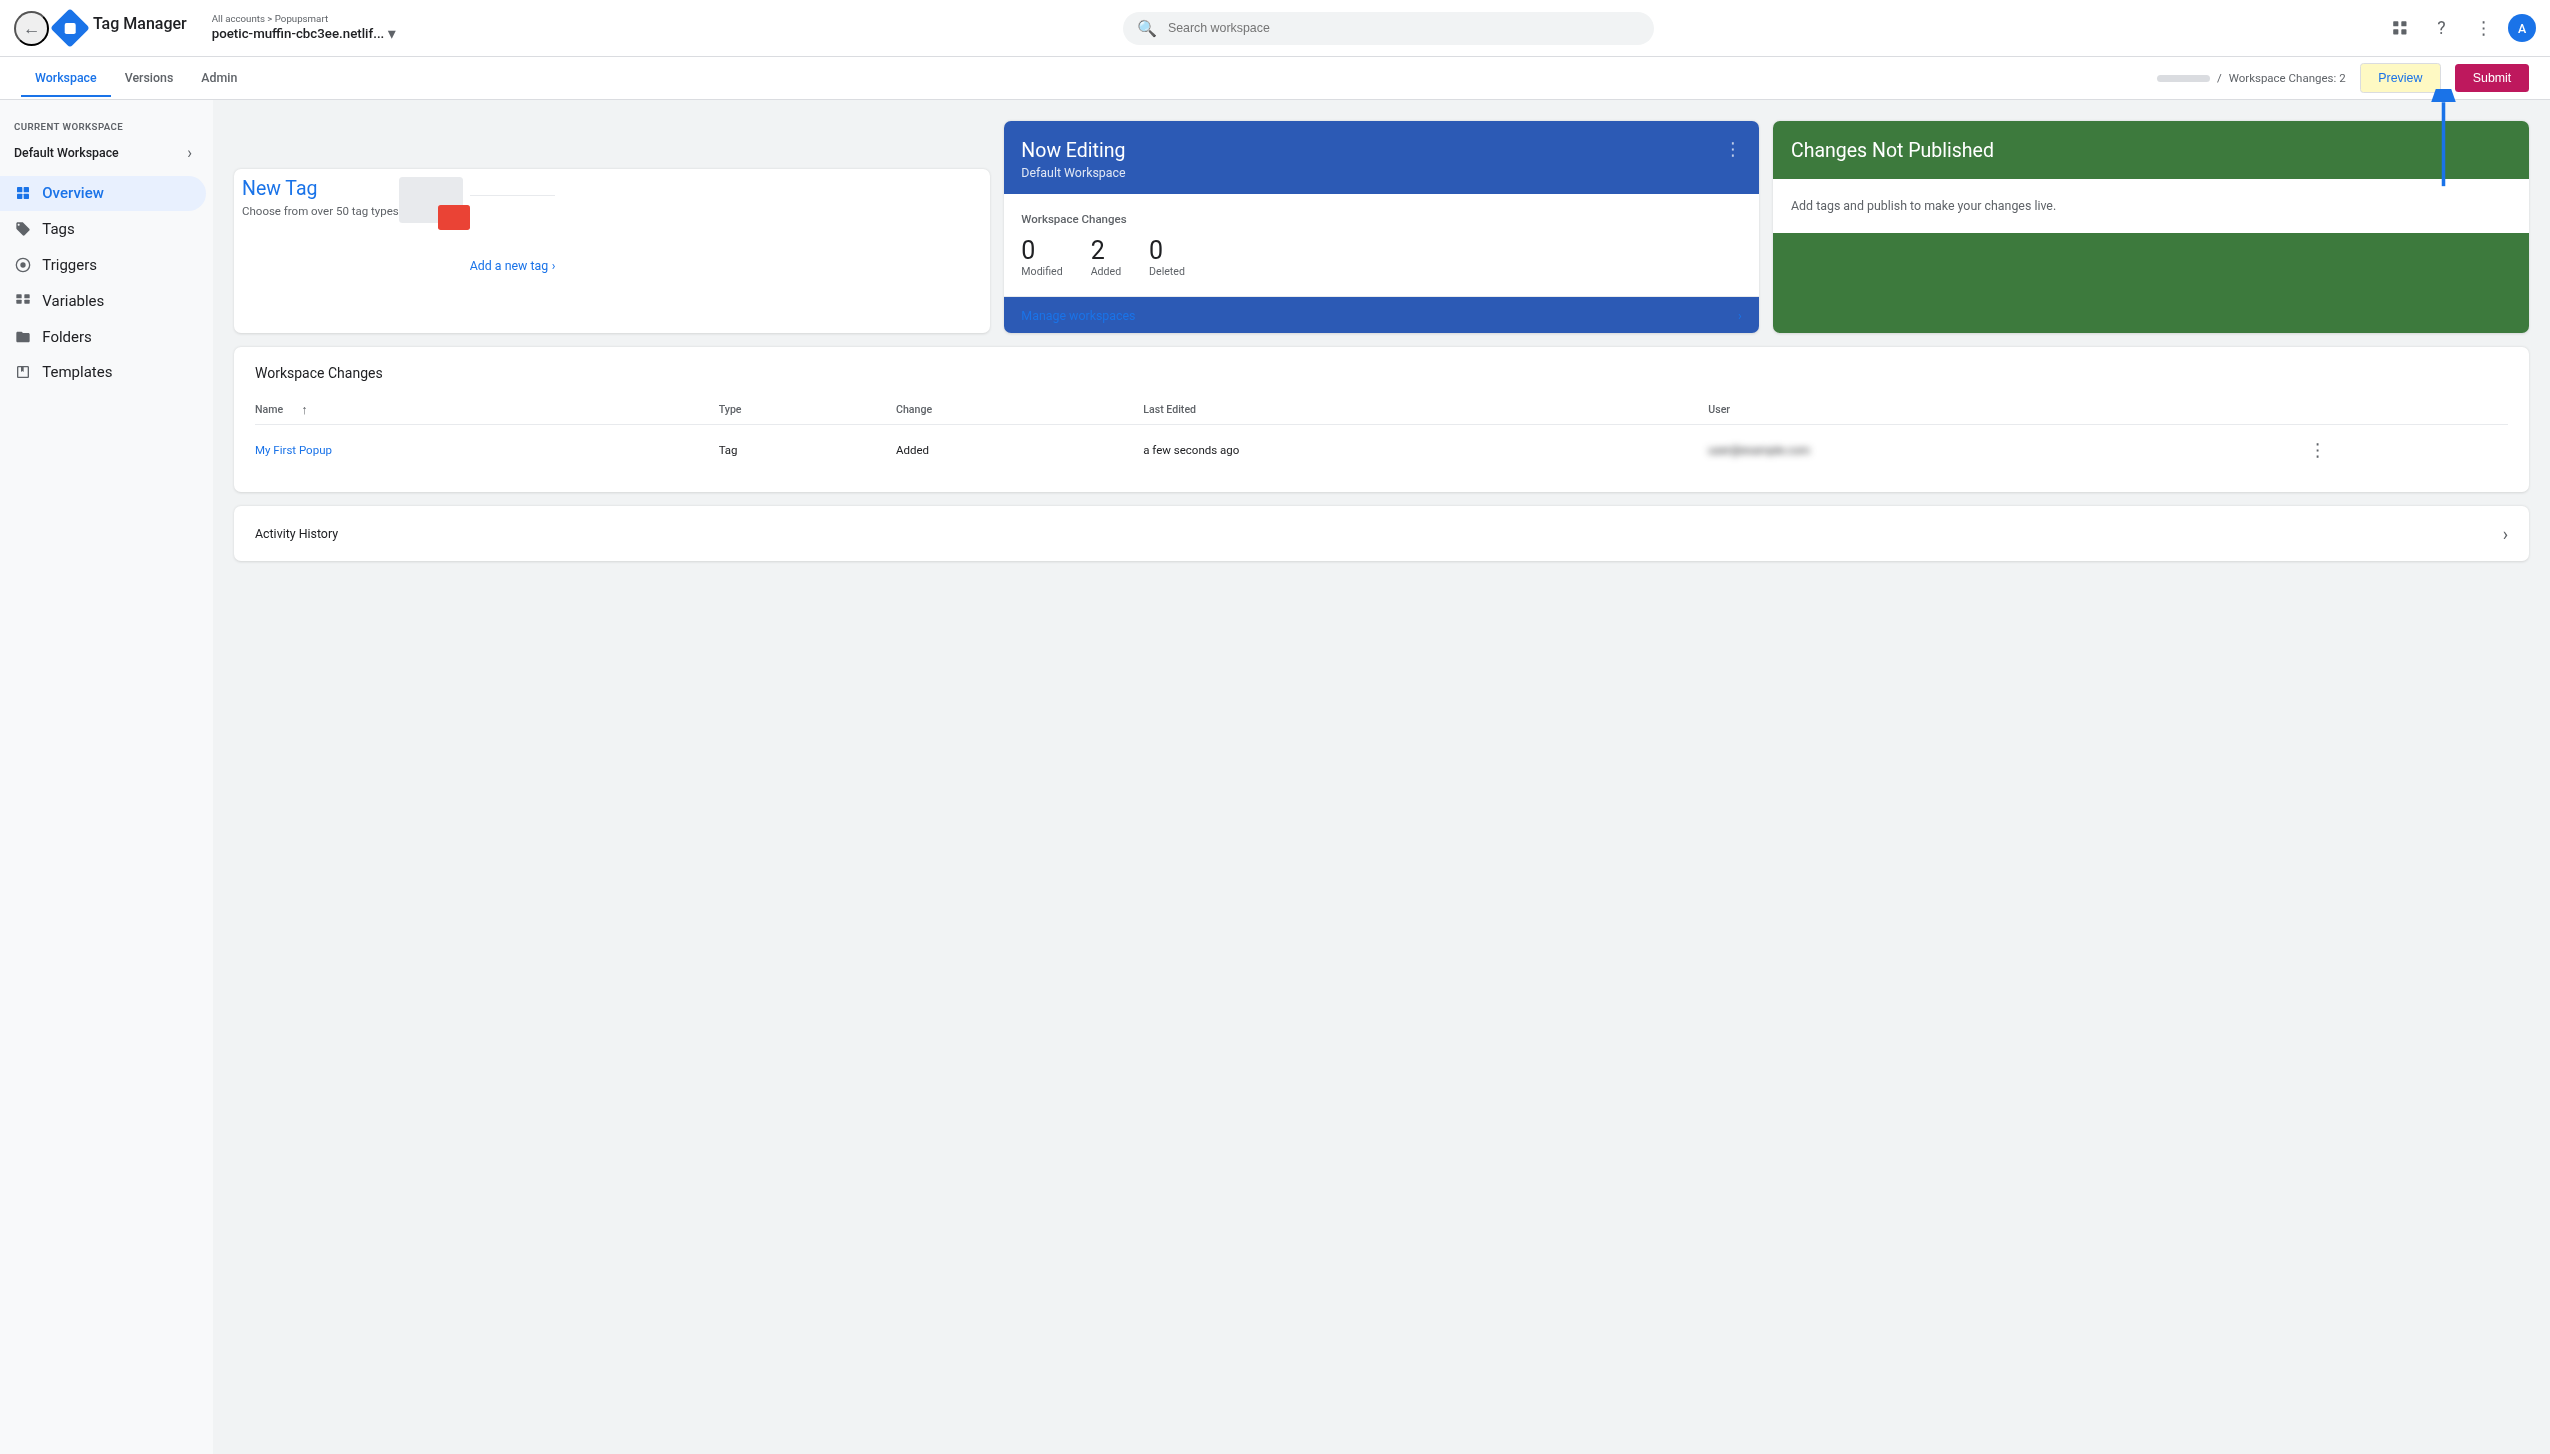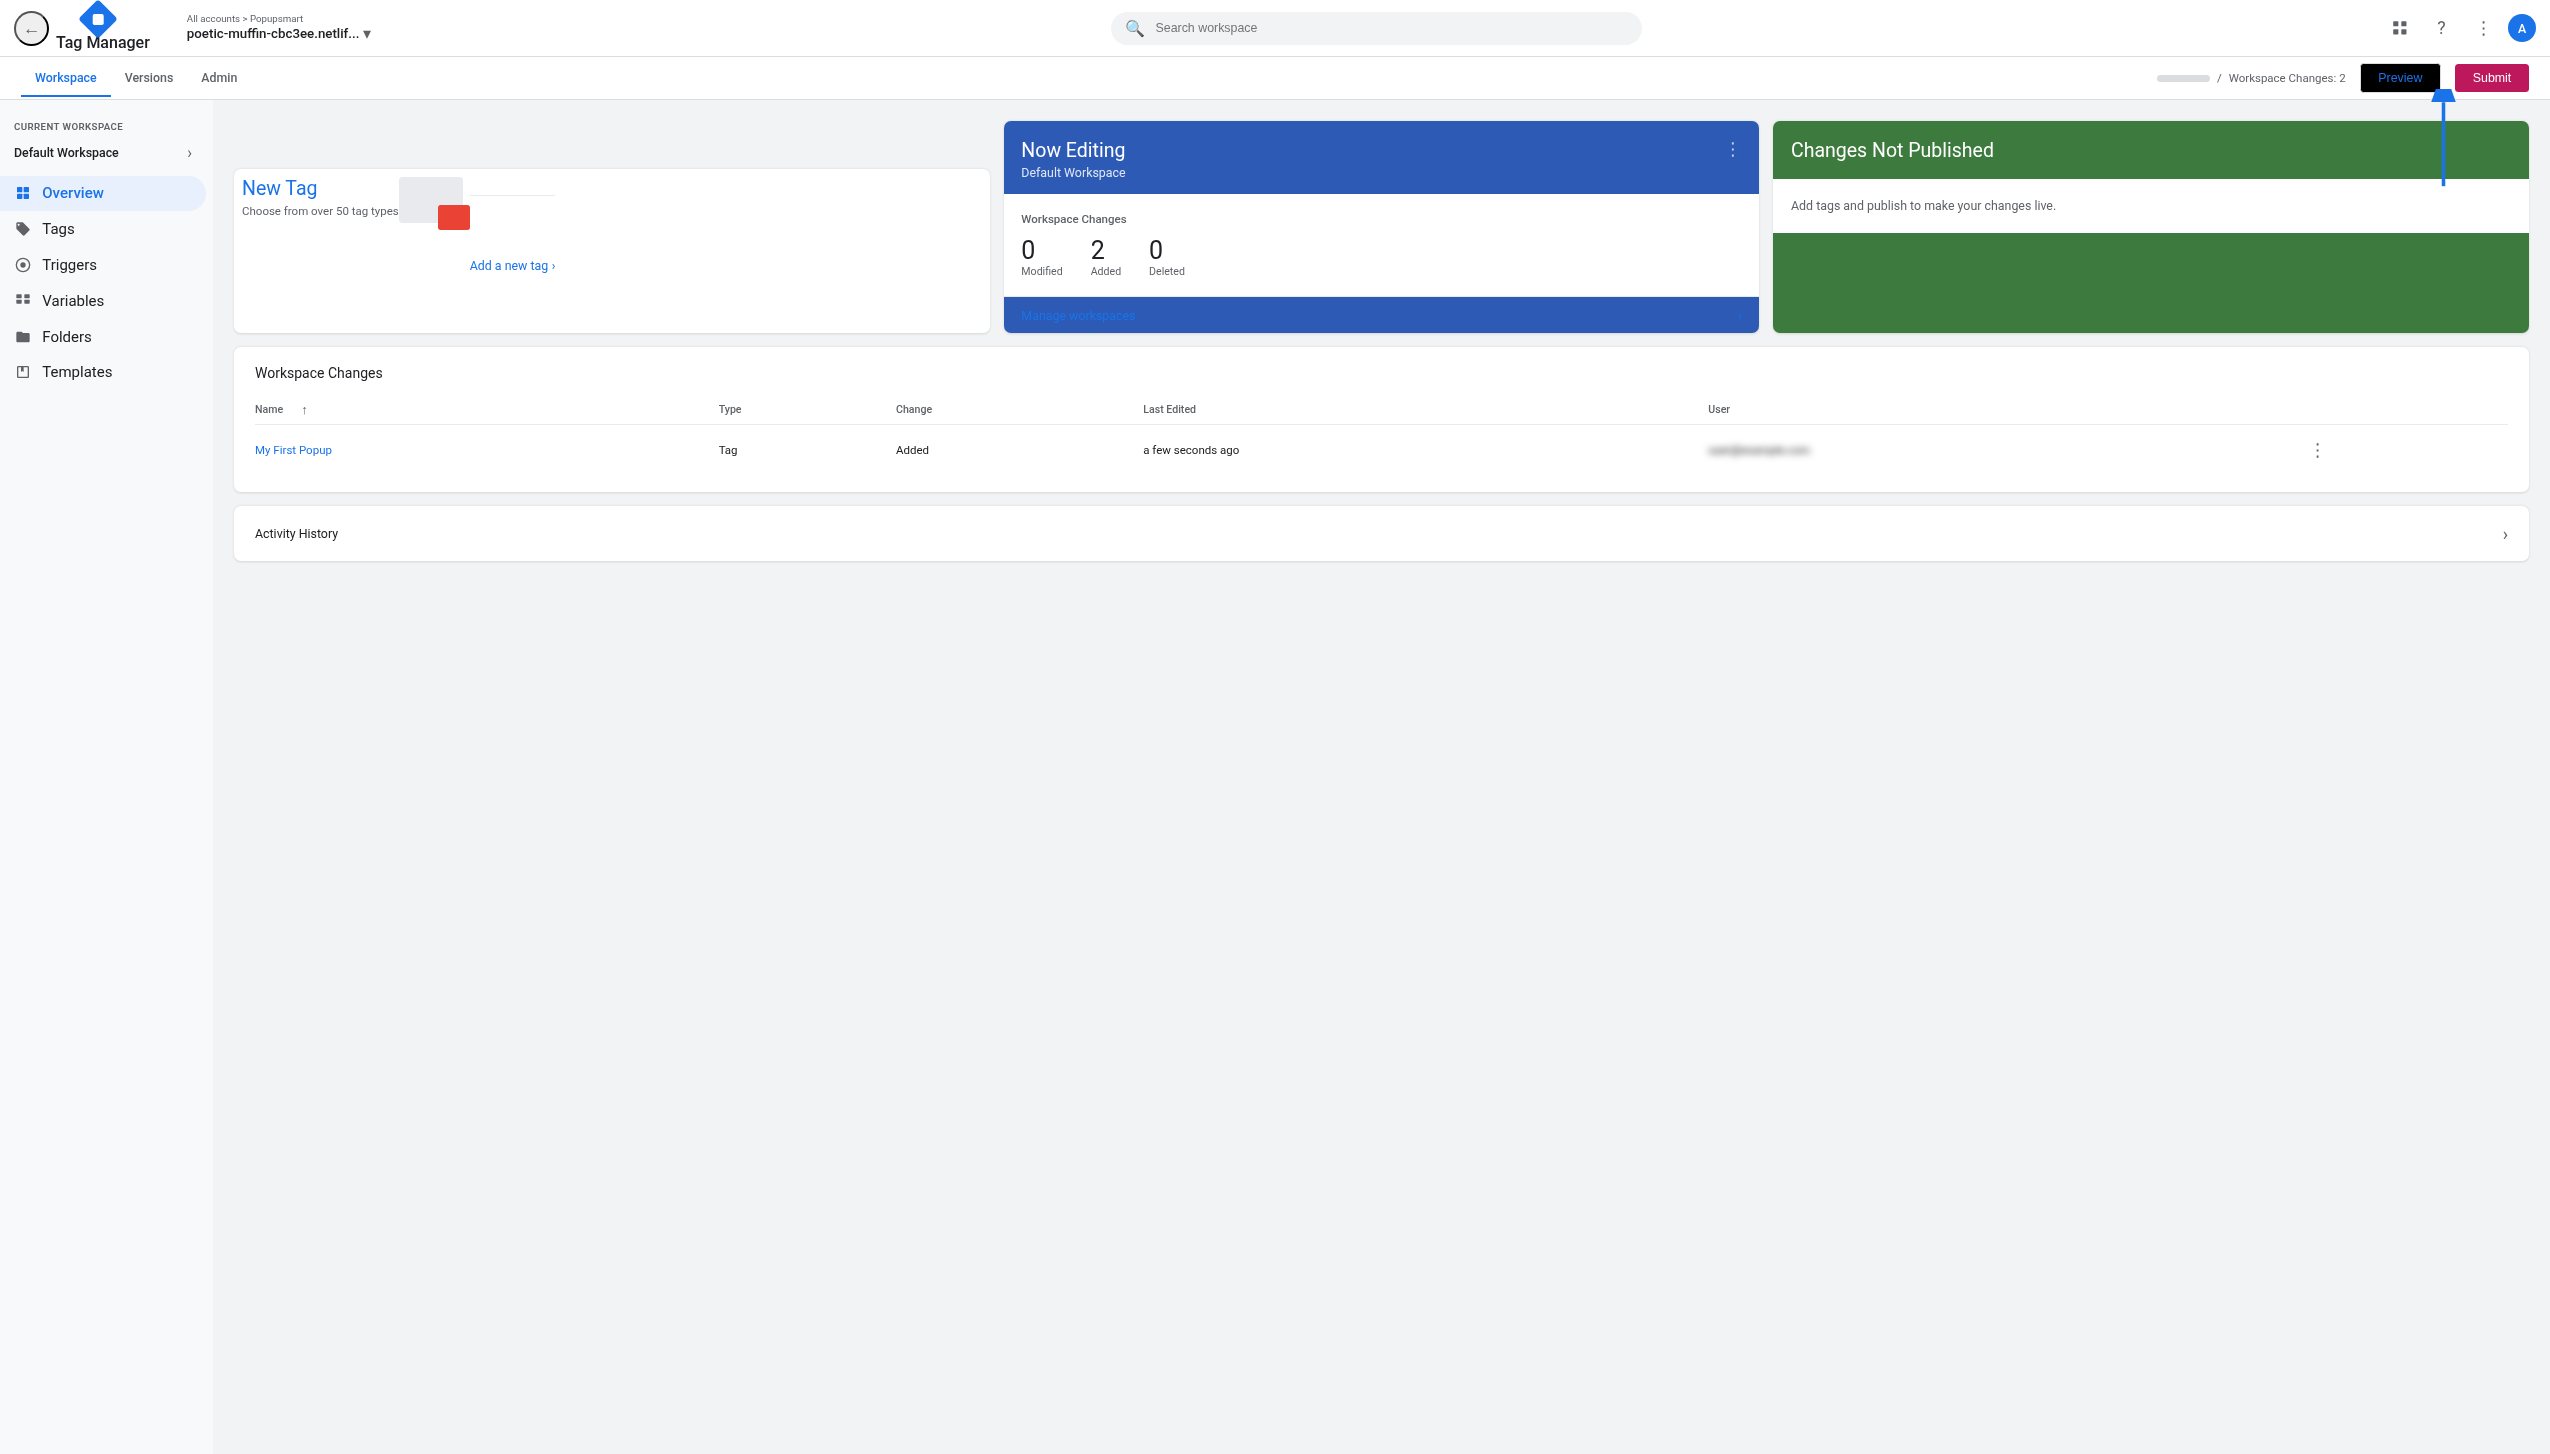--- a/index.html
+++ b/index.html
@@ -5,21 +5,21 @@
     * { box-sizing: border-box; margin: 0; padding: 0; }
     body { font-family: 'Google Sans', Roboto, Arial, sans-serif; background: #f1f3f4; font-size: 12.4px; color: #202124; }
 
     
     .header {
       display: flex; align-items: center; background: #fff;
       height: 57px; padding: 0 14px; border-bottom: 0.9px solid #dadce0;
       position: relative; z-index: 10;
     }
     .header-back { color: #5f6368; font-size: 17.7px; cursor: pointer; margin-right: 7px; width: 35px; height: 35px; display:flex; align-items:center; justify-content:center; border-radius:50%; }
-    .header-logo { display: flex; align-items: center; margin-right: 16px; flex-direction: column; }
+    .header-logo { display: flex; margin-right: 4px; }
     .logo-diamond { width: 28px; height: 28px; background: #1a73e8; transform: rotate(45deg); border-radius: 3.5px; display:flex; align-items:center; justify-content:center; margin-right: 8.9px; }
     .logo-diamond-inner { width: 10.6px; height: 10.6px; background: #fff; transform: rotate(-45deg); border-radius: 1.8px; }
     .header-title { font-size: 16px; font-weight: 500; color: #202124; white-space: nowrap; }
     .header-account { display: flex; flex-direction: column; margin-left: 21px; }
     .header-breadcrumb { font-size: 9.7px; color: #5f6368; }
     .header-workspace { display: flex; align-items: center; font-size: 13.3px; color: #202124; font-weight: 500; cursor: pointer; }
     .header-workspace .chevron { margin-left: 3.5px; color: #5f6368; font-size: 16px; }
     .header-search { flex: 1; margin: 0 21px; }
     .search-box { display: flex; align-items: center; background: #f1f3f4; border-radius: 21px; padding: 7px 14px; max-width: 531px; margin: 0 auto; }
     .search-icon { color: #5f6368; margin-right: 10.6px; font-size: 16px; }
@@ -30,21 +30,21 @@
 
     
     .nav-tabs { display: flex; align-items: center; background: #fff; border-bottom: 0.9px solid #dadce0; padding: 0 21px; height: 43px; justify-content: space-between; }
     .nav-left { display: flex; gap: 0; }
     .nav-tab { padding: 10.6px 14px; font-size: 12.4px; color: #5f6368; cursor: pointer; border-bottom: 2.7px solid transparent; font-weight: 500; }
     .nav-tab.active { color: #1a73e8; border-bottom-color: #1a73e8; }
     .nav-right { display: flex; align-items: center; gap: 14px; }
     .workspace-indicator { display: flex; align-items: center; gap: 7px; }
     .indicator-bar { width: 53px; height: 7px; background: #dadce0; border-radius: 3.5px; }
     .workspace-changes-text { font-size: 11.5px; color: #5f6368; }
-    .btn-preview { padding: 7px 17.7px; border: 0.9px solid #dadce0; border-radius: 3.5px; background: #000000; color: #1a73e8; font-size: 12.4px; font-weight: 500; cursor: pointer; }
+    .btn-preview { padding: 7px 17.7px; border: 0.9px solid #dadce0; border-radius: 3.5px; background: #fef9c3; color: #1a73e8; font-size: 12.4px; font-weight: 500; cursor: pointer; }
     .btn-submit { padding: 7px 17.7px; border: none; border-radius: 3.5px; background: #be185d; color: #fff; font-size: 12.4px; font-weight: 500; cursor: pointer; }
 
     
     .main { display: flex; border-radius: 10px; }
 
     
     .sidebar { width: 213px; background: #f8f9fa; min-height: calc(100vh - 99px); padding: 14px 0; flex-shrink: 0; }
     .sidebar-section-label { font-size: 9.7px; font-weight: 600; color: #5f6368; text-transform: uppercase; padding: 7px 14px 3.5px; letter-spacing: 0.4px; }
     .sidebar-workspace { display: flex; align-items: center; justify-content: space-between; padding: 7px 14px; cursor: pointer; border-radius: 0 21px 21px 0; margin-right: 7px; }
     .sidebar-workspace-name { font-size: 12.4px; font-weight: 500; color: #202124; }

